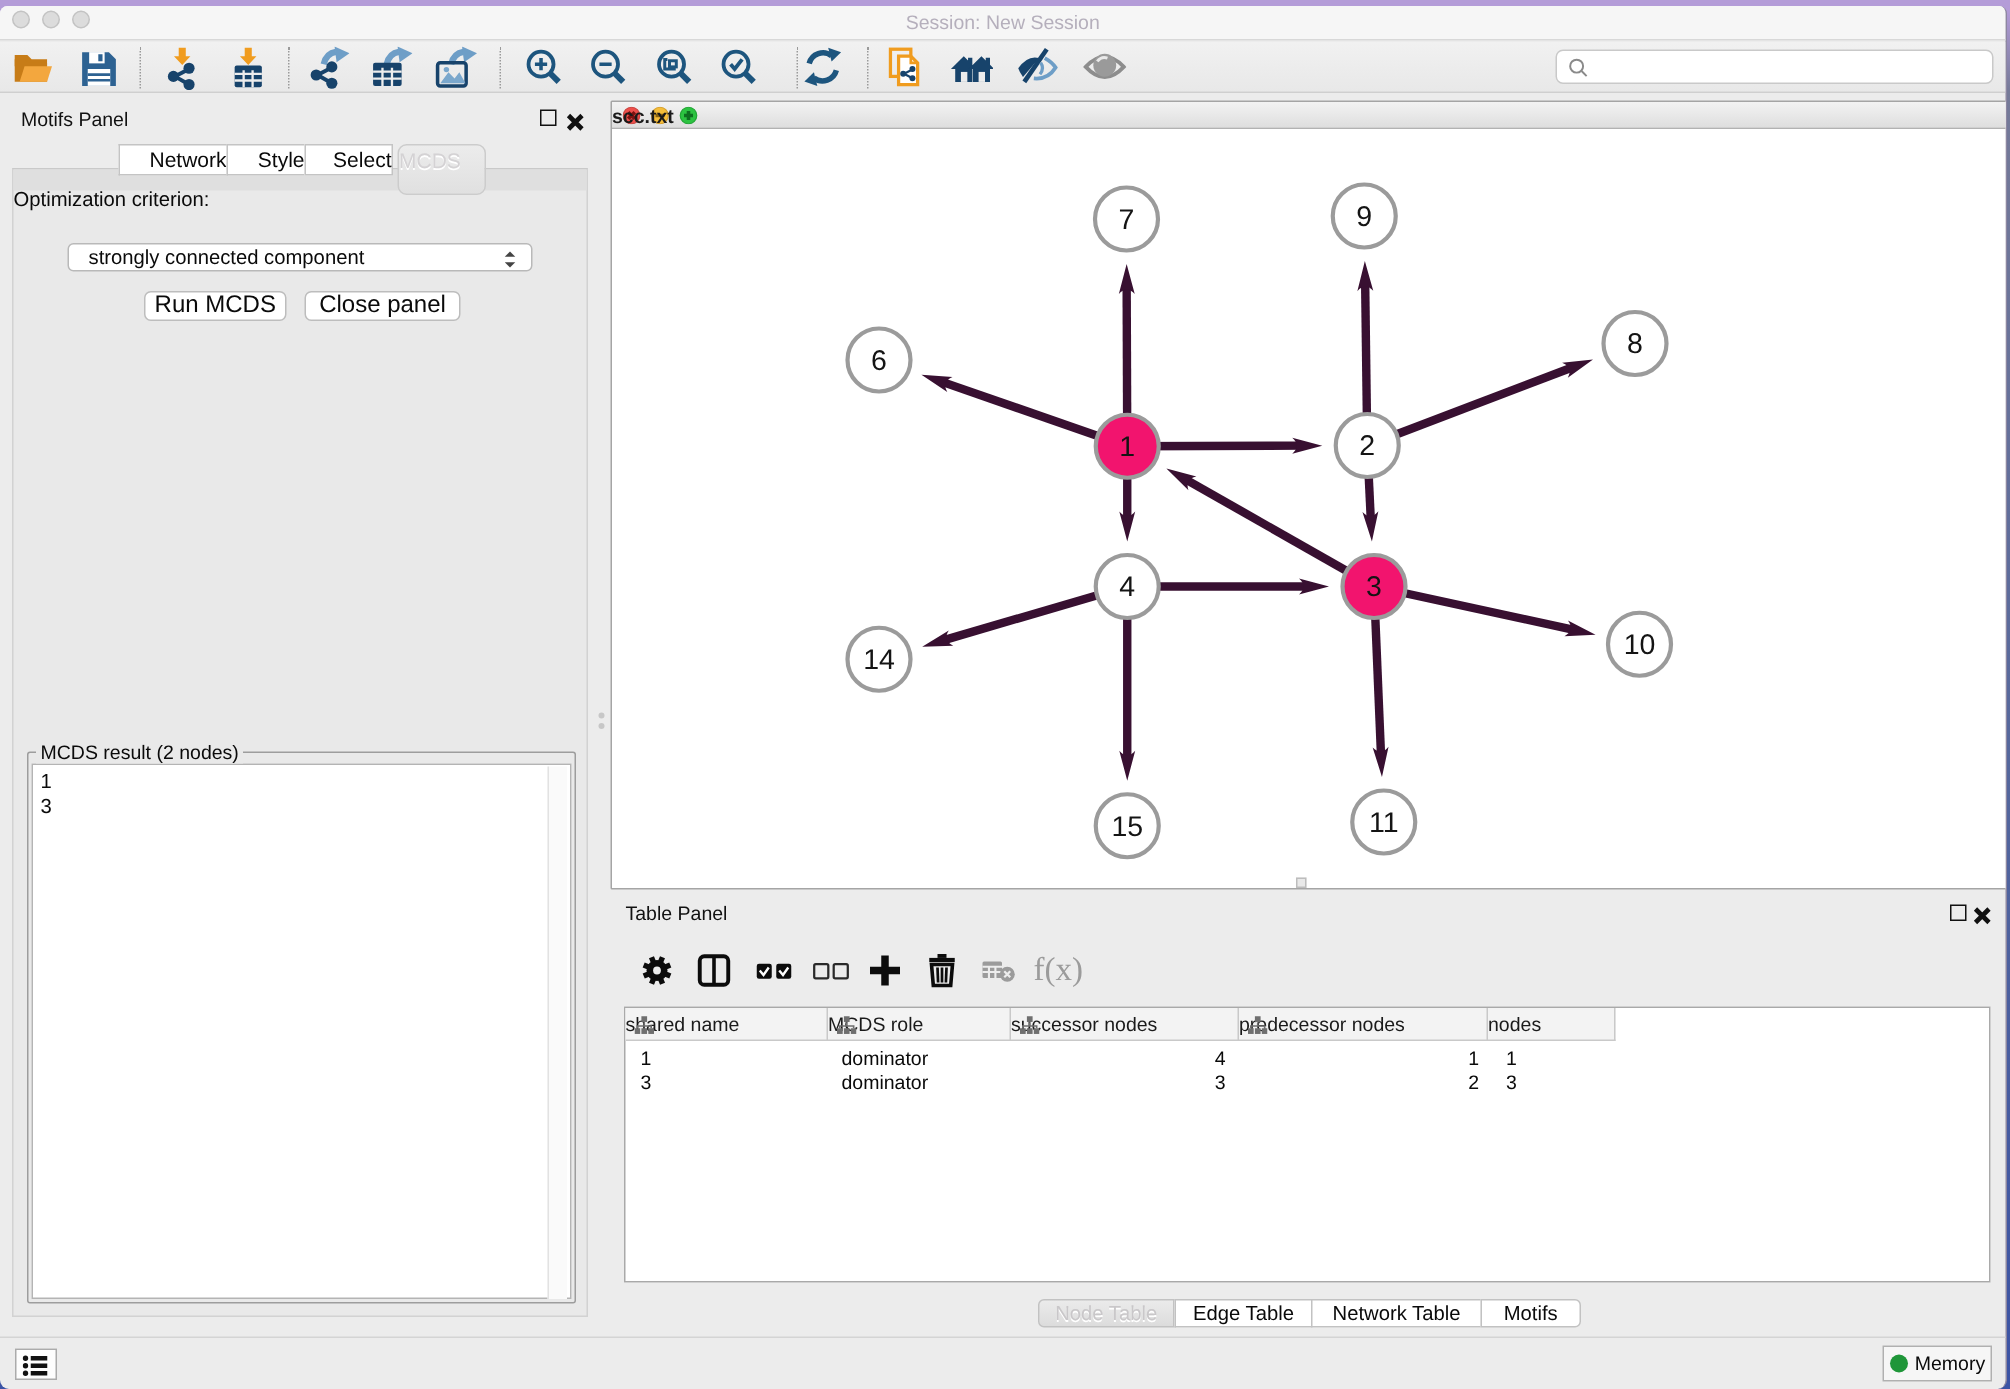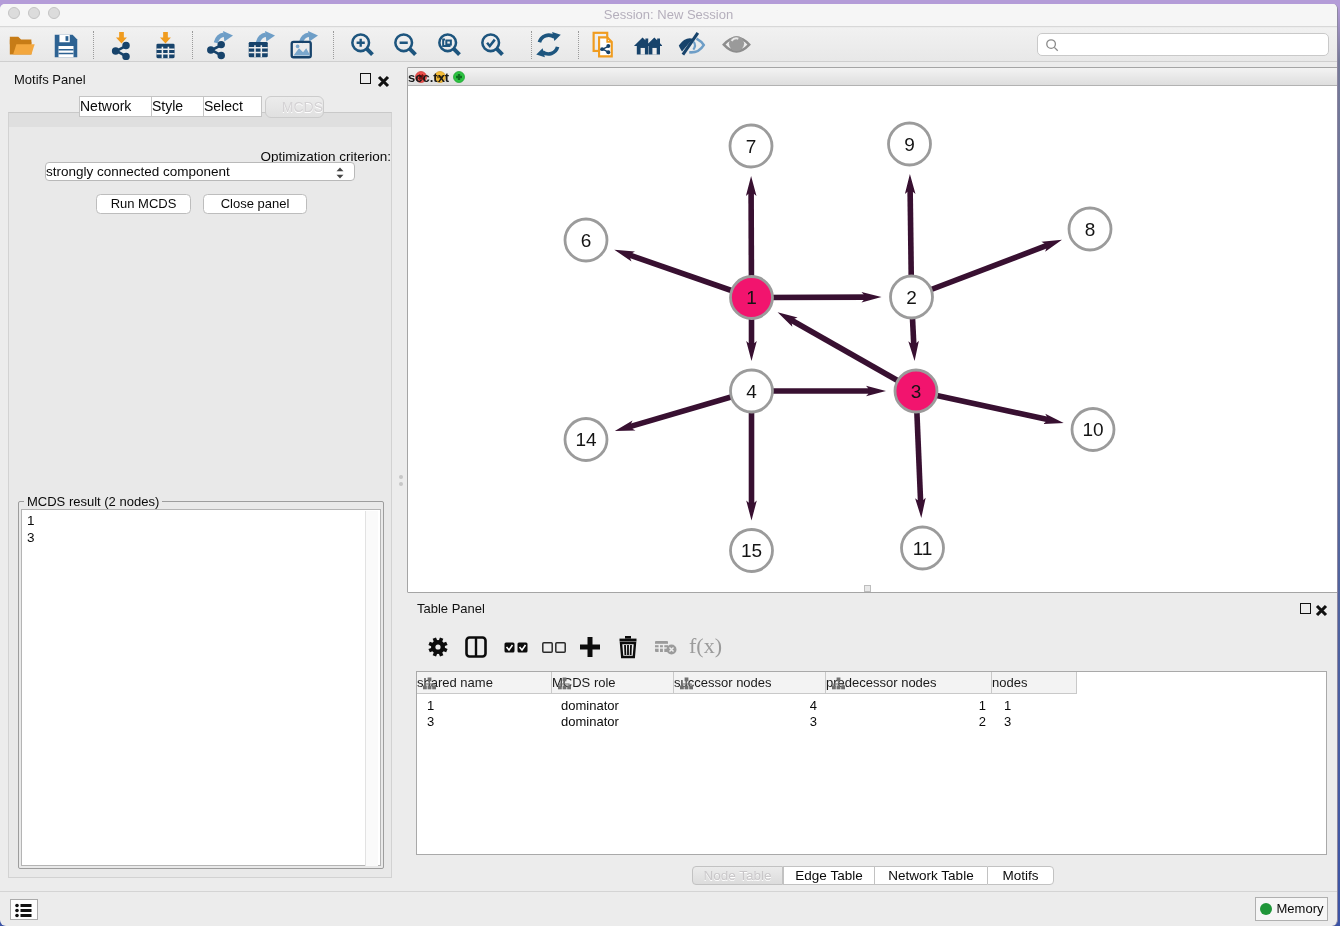--- a/index.html
+++ b/index.html
@@ -14,29 +14,29 @@
 .ticon{position:absolute;top:1px}
 .ticon svg{display:block}
 #searchbox{position:absolute;left:1037px;top:5px;width:292px;height:23px;background:#fff;border:1px solid #c9c9c9;border-radius:5px}
 #searchbox svg{position:absolute;left:7px;top:4px}
 
 
 #cp-title{position:absolute;left:14px;top:68px;font-size:13px;color:#111}
 .winbtn{position:absolute;width:11px;height:11px;border:1.6px solid #111}
 .xbtn{position:absolute;font-size:14px;font-weight:bold;color:#111;line-height:11px}
 .tabstrip{position:absolute;display:flex;z-index:3}
-.tab{font-size:14px;color:#0a0a0a;background:#fff;border:1px solid #c4c4c4;border-right:none;text-align:left;line-height:19px;height:21px}
+.tab{font-size:14px;color:#0a0a0a;background:#fff;border:1px solid #c4c4c4;border-right:none;text-align:right;line-height:19px;height:21px}
 .tab:last-child{border-right:1px solid #c4c4c4}
-#mcds-tab{position:absolute;z-index:3;left:265px;top:92px;width:59px;height:22px;background:linear-gradient(180deg,#ececec,#e0e0e0);border:1px solid #cccccc;border-radius:6px;color:#d4d2d4;font-size:14px;text-align:right;line-height:20px;text-shadow:0 1px 0 #fff}
+#mcds-tab{position:absolute;z-index:3;left:265px;top:92px;width:59px;height:34px;background:linear-gradient(180deg,#ececec,#e0e0e0);border:1px solid #cccccc;border-radius:6px;color:#d4d2d4;font-size:14px;text-align:left;line-height:20px;text-shadow:0 1px 0 #fff}
 #cp-pane{position:absolute;left:8px;top:108px;width:384px;height:766px;background:#e9e9e9;border:1px solid #d2d2d2;border-top:1px solid #c9c9c9}
 #cp-pane .band{position:absolute;left:0;top:0;width:100%;height:14px;background:#dfdfdf}
-#opt-label{position:absolute;left:0;top:36px;width:100%;text-align:right;font-size:13.5px;color:#0a0a0a}
-#dropdown{position:absolute;left:36px;top:49px;width:310px;height:19px;background:#fff;border:1px solid #b9b9b9;border-radius:4px;font-size:13.5px;color:#0a0a0a;line-height:17px;}
+#opt-label{position:absolute;left:0;top:12px;width:100%;text-align:left;font-size:13.5px;color:#0a0a0a}
+#dropdown{position:absolute;left:36px;top:49px;width:310px;height:19px;background:#fff;border:1px solid #b9b9b9;border-radius:4px;font-size:13.5px;color:#0a0a0a;line-height:17px;padding-left:13px}
 #dropdown svg{position:absolute;right:7px;top:2px}
-.pbtn{position:absolute;top:81px;height:20px;background:#fff;border:1px solid #bdbdbd;border-radius:4.5px;font-size:13px;color:#0a0a0a;text-align:center;line-height:18px}
+.pbtn{position:absolute;top:81px;height:20px;background:#fff;border:1px solid #bdbdbd;border-radius:4.5px;font-size:16px;color:#0a0a0a;text-align:center;line-height:18px}
 #fieldset{position:absolute;left:9px;top:388px;width:366px;height:368px;border:1px solid #9d9d9d;border-radius:2px}
 #fieldset .legend{position:absolute;left:5px;top:-8px;background:#e9e9e9;padding:0 3px;font-size:13px;color:#0a0a0a}
 #fieldset .inner{position:absolute;left:2px;top:7px;width:360px;height:357px;background:#fff;border:1px solid #b4b4b4}
 #fieldset .sb{position:absolute;right:2px;top:1px;width:13px;height:355px;background:#fafafa;border-left:1px solid #e2e2e2}
 #fieldset .txt{position:absolute;left:5px;top:2px;font-size:13.5px;color:#0a0a0a;line-height:17px}
 
 
 #netwin{position:absolute;left:407px;top:63px;width:932px;height:526px;background:#fff;border:1px solid #a5a5a5;border-radius:1px;overflow:hidden}
 #nettitle{position:absolute;left:0;top:0;width:100%;height:18px;background:linear-gradient(180deg,#f3f3f3,#dedede);border-bottom:1px solid #b2b2b2}
 #nettitle .t{position:absolute;width:100%;text-align:left;top:2px;font-size:13px;font-weight:bold;color:#1a1a1a}

